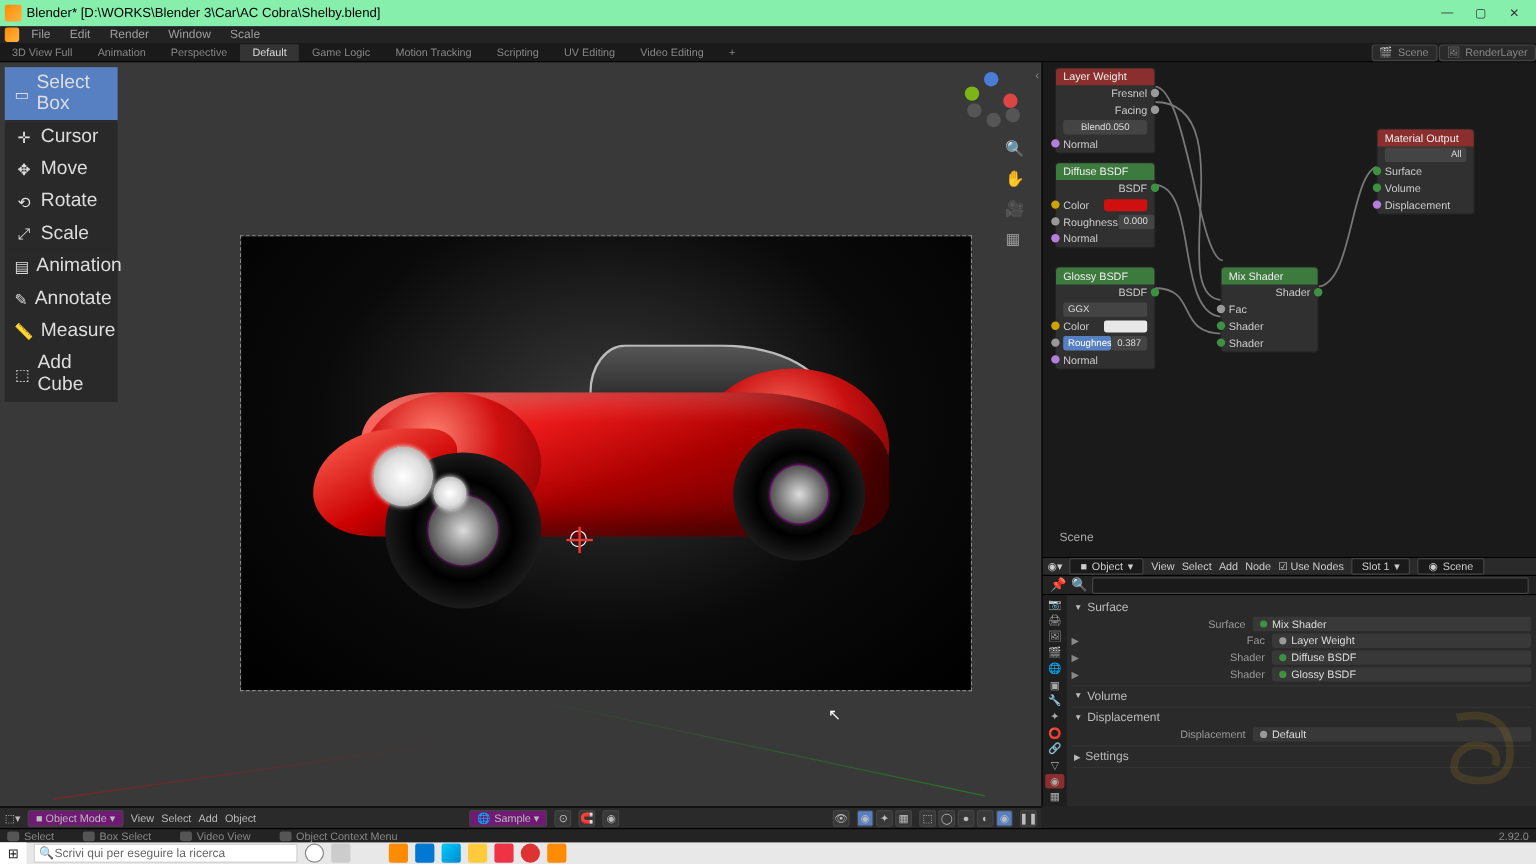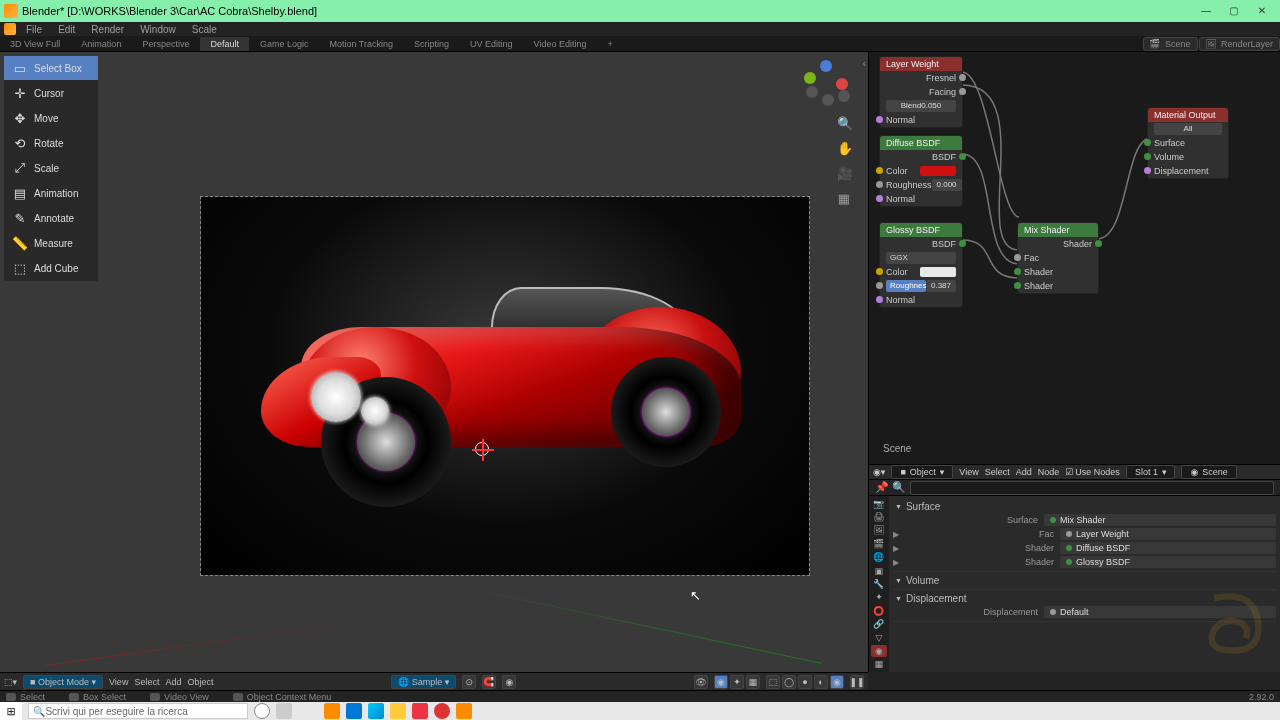--- a/index.html
+++ b/index.html
@@ -16,21 +16,21 @@
 .workspace-tabs .wtab{padding:2px 10px;cursor:pointer}
 .workspace-tabs .wtab.active{background:#343434;color:#ddd}
 .workspace-tabs .spacer{flex:1}
 .workspace-tabs .hbtn{display:flex;align-items:center;gap:4px;padding:1px 6px;background:#2a2a2a;border:1px solid #444;border-radius:3px;cursor:pointer}
 .main{position:absolute;top:52px;left:0;right:0;bottom:48px;display:flex}
 .viewport{flex:1;position:relative;background:#393939;overflow:hidden}
 .toolcol{position:absolute;left:4px;top:4px;display:flex;flex-direction:column;gap:0}
 .toolexp{background:rgba(40,40,40,.9);display:flex;align-items:center;gap:6px;padding:4px 8px;cursor:pointer;width:94px;border-bottom:1px solid #2a2a2a}
 .toolexp.active{background:#5680c2}
 .toolexp .ticon{width:16px;height:16px;color:#ddd;font-size:13px;display:flex;align-items:center;justify-content:center}
-.toolexp .tlabel{font-size:10px;color:#ddd}
+.toolexp .tlabel{font-size:16px;color:#ddd}
 .vpinfo{position:absolute;left:110px;top:8px;font-size:10px;color:#ccc;line-height:13px}
 .renderframe{position:absolute;left:200px;top:144px;width:610px;height:380px;border:1px dashed #888}
 .renderimg{width:100%;height:100%;background:radial-gradient(ellipse at 50% 40%,#3a3a3a 0%,#0a0a0a 55%,#000 100%);position:relative;overflow:hidden}
 .carbody{position:absolute;left:40px;top:70px;width:520px;height:230px}
 .carbody .body{position:absolute;left:60px;top:60px;width:440px;height:120px;background:linear-gradient(160deg,#ff5a4a 0%,#e81818 30%,#a00 55%,#700 80%);border-radius:60px 120px 40px 40px/40px 60px 30px 30px;box-shadow:inset -30px -10px 30px rgba(0,0,0,.5),inset 20px 10px 20px rgba(255,255,255,.2)}
 .carbody .nose{position:absolute;left:20px;top:90px;width:120px;height:90px;background:linear-gradient(150deg,#ff6a5a,#c00 60%,#600);border-radius:60% 20% 20% 40%}
 .carbody .fenderF{position:absolute;left:60px;top:60px;width:150px;height:120px;background:radial-gradient(circle at 40% 30%,#ff8070,#d01010 45%,#700);border-radius:50%}
 .carbody .fenderR{position:absolute;left:340px;top:40px;width:160px;height:130px;background:radial-gradient(circle at 45% 35%,#ff7060,#c81010 45%,#600);border-radius:50%}
 .carbody .wind{position:absolute;left:250px;top:20px;width:200px;height:55px;border:2px solid #bbb;border-bottom:none;border-radius:30px 90px 0 0/40px 50px 0 0;background:linear-gradient(#555,#222)}
 .wheel{position:absolute;width:130px;height:130px;border-radius:50%;background:radial-gradient(circle,#888 0%,#555 18%,#c020c0 22%,#901090 30%,#111 34%,#000 45%,#1a1a1a 70%,#000 100%)}
@@ -91,21 +91,21 @@
 .psec .shdr .tri{font-size:7px}
 .prow{display:flex;align-items:center;padding:1px 0;gap:6px}
 .prow .plabel{width:145px;text-align:right;color:#999;font-size:9px}
 .prow .pval{flex:1;background:#383838;padding:1px 6px;border-radius:2px;display:flex;align-items:center;gap:4px;color:#ddd;font-size:9px}
 .prow .dot{width:6px;height:6px;border-radius:50%;background:#3d9140}
 .prow .dotg{width:6px;height:6px;border-radius:50%;background:#999}
 .prow .exp{width:10px;font-size:8px;color:#888}
 .bglogo{position:absolute;right:10px;bottom:10px;width:80px;height:80px;opacity:.15}
 .bglogo svg{width:100%;height:100%}
 .bottombar{position:absolute;left:0;right:412px;bottom:30px;height:18px;background:#2a2a2a;border-top:1px solid #000;display:flex;align-items:center;padding:0 4px;gap:6px;font-size:9px;color:#bbb}
-.bottombar .sel{background:#0c4a6e;padding:1px 6px;border-radius:2px;border:1px solid #444}
+.bottombar .sel{background:#701a75;padding:1px 6px;border-radius:2px;border:1px solid #444}
 .bottombar .ic{width:14px;height:14px;background:#383838;border:1px solid #444;border-radius:2px;font-size:9px;display:flex;align-items:center;justify-content:center}
 .bottombar .vic{display:flex;gap:2px}
 .statusbar{position:absolute;left:0;right:0;bottom:18px;height:12px;background:#232323;display:flex;align-items:center;padding:0 6px;gap:24px;font-size:9px;color:#888;border-top:1px solid #000}
 .statusbar .sitem{display:flex;align-items:center;gap:4px}
 .statusbar .mic{width:10px;height:8px;background:#555;border-radius:2px}
 .statusbar .version{margin-left:auto}
 .taskbar{position:absolute;left:0;right:0;bottom:0;height:18px;background:#e8e8e8;display:flex;align-items:center;gap:6px}
 .taskbar .start{width:22px;height:18px;background:#fff;display:flex;align-items:center;justify-content:center;font-size:11px;color:#222}
 .taskbar .search{flex:0 0 220px;height:16px;background:#fff;border:1px solid #ccc;display:flex;align-items:center;padding:0 4px;font-size:10px;color:#666}
 .taskbar .tbicon{width:16px;height:16px;border-radius:2px}
@@ -329,21 +329,21 @@
           </div>
         <div class="nrow">
             <span class="sock l g"></span>
             <span>Shader</span>
           </div>
       </div>
 
       <div class="node out" style="left:278px;top:55px;width:78px">
         <div class="nhdr">Material Output</div>
         <div class="nrow">
-            <span class="nval" style="flex:1;text-align:center">All</span>
+            <span class="nval" style="flex:1;text-align:right">All</span>
           </div>
         <div class="nrow">
             <span class="sock l g"></span>
             <span>Surface</span>
           </div>
         <div class="nrow">
             <span class="sock l g"></span>
             <span>Volume</span>
           </div>
         <div class="nrow">
@@ -441,20 +441,26 @@
               <span>Displacement</span>
             </div>
           <div class="prow">
               <span class="plabel">Displacement</span>
               <span class="pval">
                 <span class="dotg"></span>
                 <span>Default</span>
               </span>
             </div>
         </div>
+        <div class="psec">
+            <div class="shdr">
+              <span class="tri">▶</span>
+              <span>Settings</span>
+            </div>
+          </div>
       </div>
     </div>
   </div>
 </div>
 
 <div class="bottombar">
   <span>⬚▾</span>
   <span class="sel">■ <span>Object Mode</span> ▾</span>
   <span>View</span>
   <span>Select</span>

